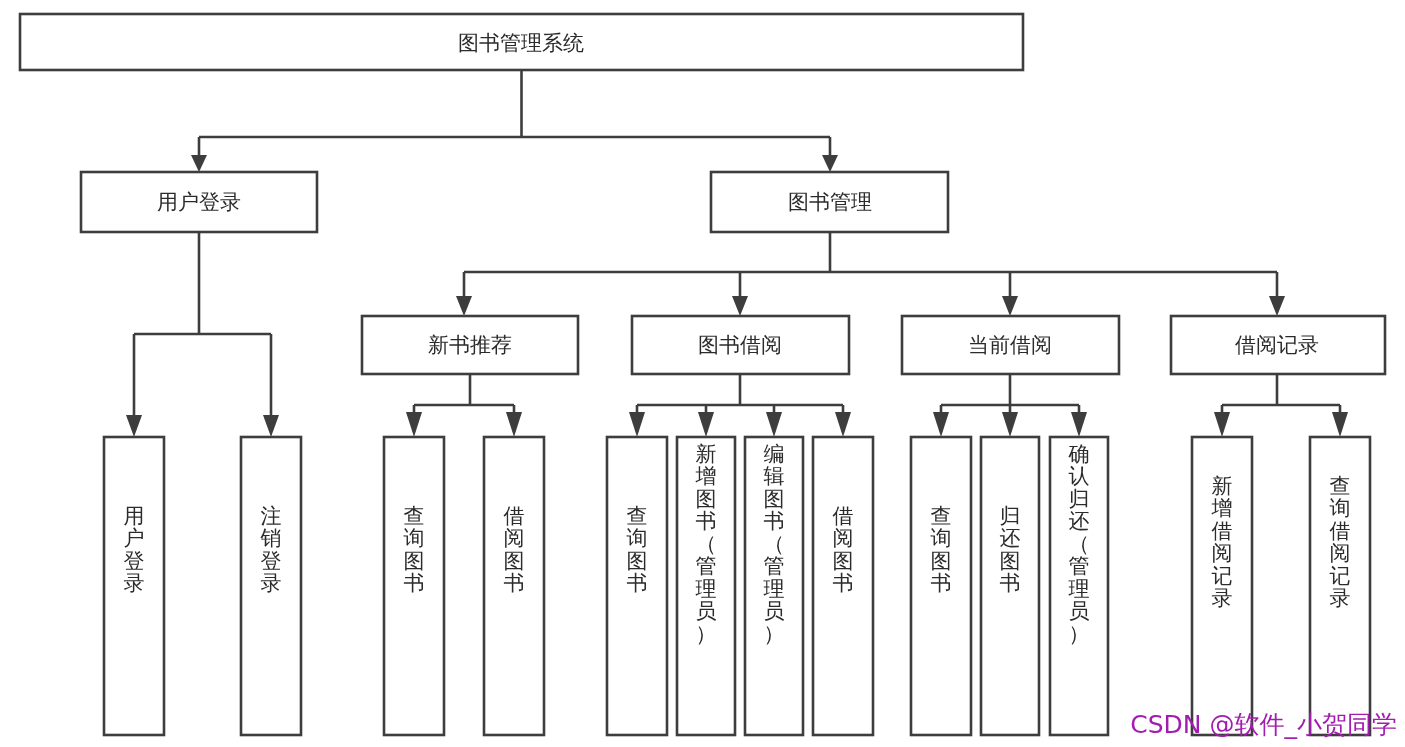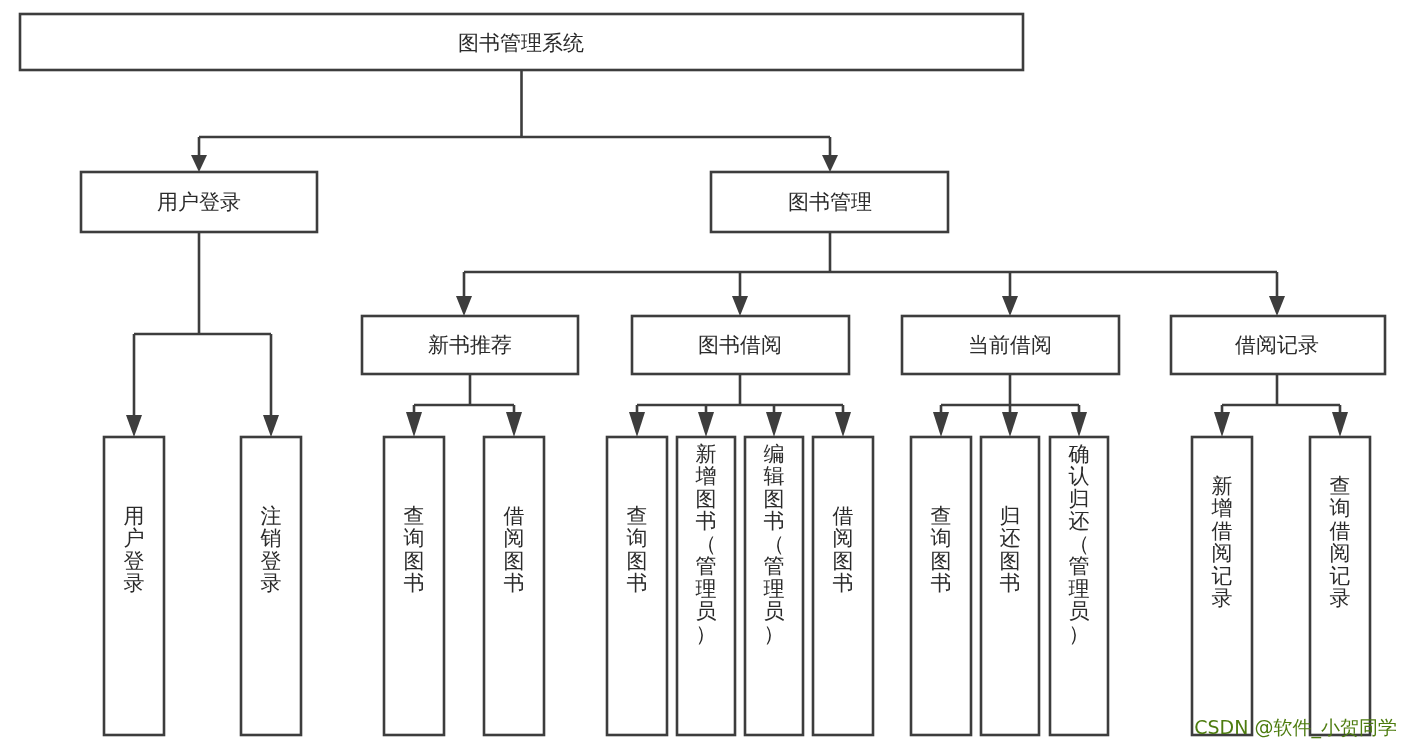--- a/index.html
+++ b/index.html
@@ -62,22 +62,22 @@
     white-space: normal;
     word-break: break-all;
     pointer-events: none;
     letter-spacing: 0px;
   }
   .watermark {
     position: absolute;
     right: 8px;
     bottom: 6px;
     font-family: "DejaVu Sans", "Liberation Sans", sans-serif;
-    font-size: 19px;
-    color: #4d7c0f;
+    font-size: 25px;
+    color: #a21caf;
     white-space: nowrap;
     user-select: none;
   }
 </style>
 </head>
 <body>
 
 <div id="diagram-root">
 
   <svg class="diagram-canvas" viewBox="0 0 1405 747" xmlns="http://www.w3.org/2000/svg">

